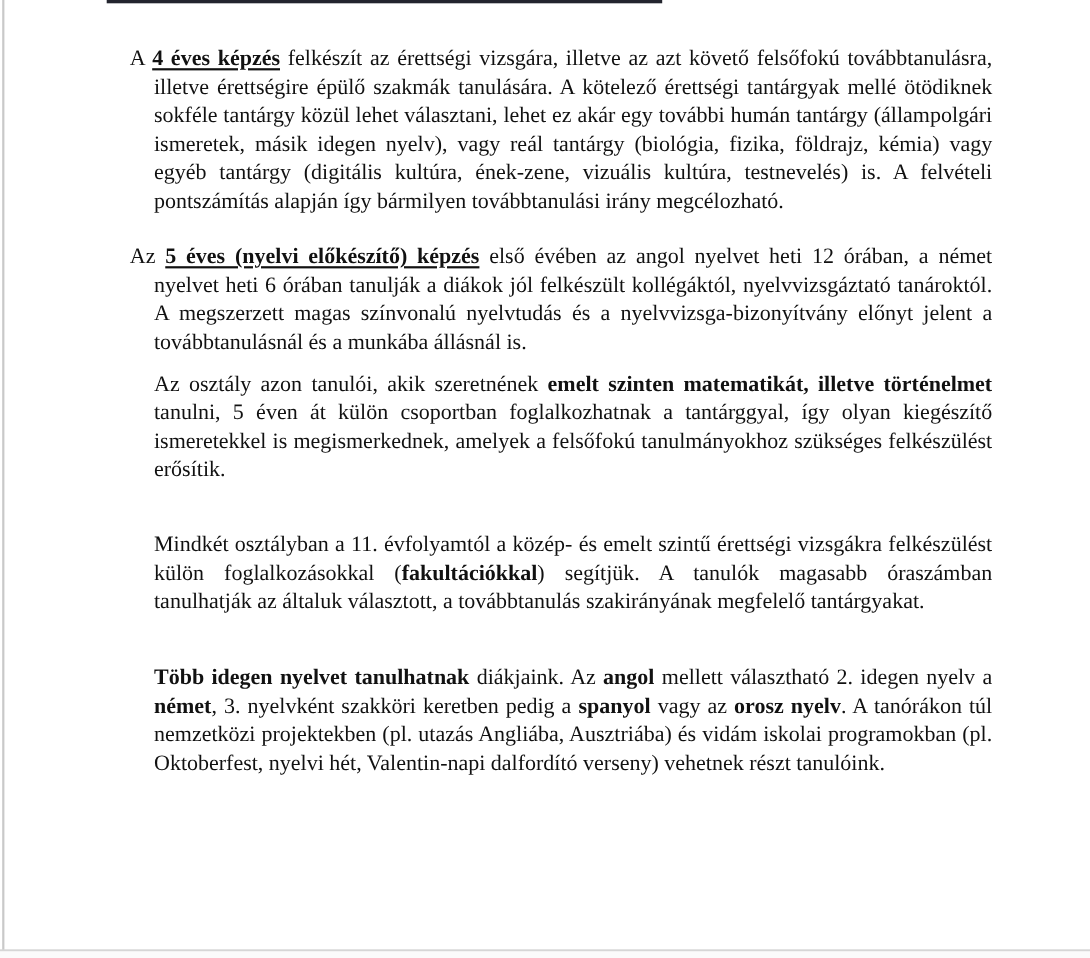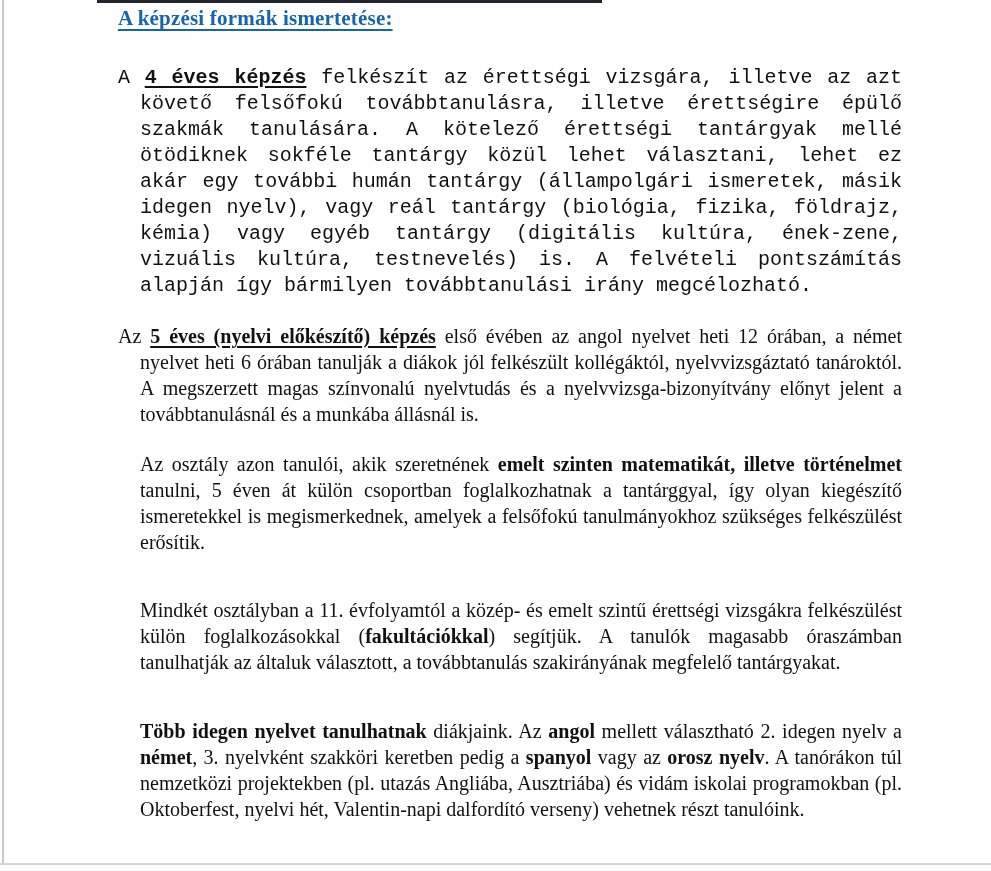--- a/index.html
+++ b/index.html
@@ -59,37 +59,36 @@
   }
   .para {
     margin: 0;
     font-size: 20px;
     line-height: 26px;
     text-align: justify;
     text-justify: inter-word;
   }
   .para.hanging { padding-left: 22px; text-indent: -22px; }
   .para.indented { margin-left: 22px; }
-  .para:nth-of-type(1) { margin-top: 34px; font-family: Liberation Mono, monospace; }
+  .para:nth-of-type(1) { margin-top: 34px; }
   .para:nth-of-type(2) { margin-top: 24px; }
-  .para:nth-of-type(3) { margin-top: 24px; }
+  .para:nth-of-type(3) { margin-top: 12px; }
   .para:nth-of-type(4) { margin-top: 42px; }
   .para:nth-of-type(5) { margin-top: 43px; }
   .b { font-weight: bold; }
   .u {
     text-decoration: underline;
     text-decoration-thickness: 2px;
     text-underline-offset: 3px;
   }
 </style>
 </head>
 <body>
 
 <div class="left-border"></div>
 <div class="top-remnant"></div>
 
 <main id="doc">
-  <h1 class="doc-title">A képzési formák ismertetése:</h1>
   
 <p class="para hanging"><span>A </span><span class="b u">4 éves képzés</span><span> felkészít az érettségi vizsgára, illetve az azt követő felsőfokú továbbtanulásra, illetve érettségire épülő szakmák tanulására. A kötelező érettségi tantárgyak mellé ötödiknek sokféle tantárgy közül lehet választani, lehet ez akár egy további humán tantárgy (állampolgári ismeretek, másik idegen nyelv), vagy reál tantárgy (biológia, fizika, földrajz, kémia) vagy egyéb tantárgy (digitális kultúra, ének-zene, vizuális kultúra, testnevelés) is. A felvételi pontszámítás alapján így bármilyen továbbtanulási irány megcélozható.</span></p><p class="para hanging"><span>Az </span><span class="b u">5 éves (nyelvi előkészítő) képzés</span><span> első évében az angol nyelvet heti 12 órában, a német nyelvet heti 6 órában tanulják a diákok jól felkészült kollégáktól, nyelvvizsgáztató tanároktól. A megszerzett magas színvonalú nyelvtudás és a nyelvvizsga-bizonyítvány előnyt jelent a továbbtanulásnál és a munkába állásnál is.</span></p><p class="para indented"><span>Az osztály azon tanulói, akik szeretnének </span><span class="b">emelt szinten matematikát, illetve történelmet</span><span> tanulni, 5 éven át külön csoportban foglalkozhatnak a tantárggyal, így olyan kiegészítő ismeretekkel is megismerkednek, amelyek a felsőfokú tanulmányokhoz szükséges felkészülést erősítik.</span></p><p class="para indented"><span>Mindkét osztályban a 11. évfolyamtól a közép- és emelt szintű érettségi vizsgákra felkészülést külön foglalkozásokkal (</span><span class="b">fakultációkkal</span><span>) segítjük. A tanulók magasabb óraszámban tanulhatják az általuk választott, a továbbtanulás szakirányának megfelelő tantárgyakat.</span></p><p class="para indented"><span class="b">Több idegen nyelvet tanulhatnak</span><span> diákjaink. Az </span><span class="b">angol</span><span> mellett választható 2. idegen nyelv a </span><span class="b">német</span><span>, 3. nyelvként szakköri keretben pedig a </span><span class="b">spanyol</span><span> vagy az </span><span class="b">orosz nyelv</span><span>. A tanórákon túl nemzetközi projektekben (pl. utazás Angliába, Ausztriába) és vidám iskolai programokban (pl. Oktoberfest, nyelvi hét, Valentin-napi dalfordító verseny) vehetnek részt tanulóink.</span></p></main>
 
 <div class="bottom-divider"></div>
 <div class="below-page"></div>
 
 </body></html>

